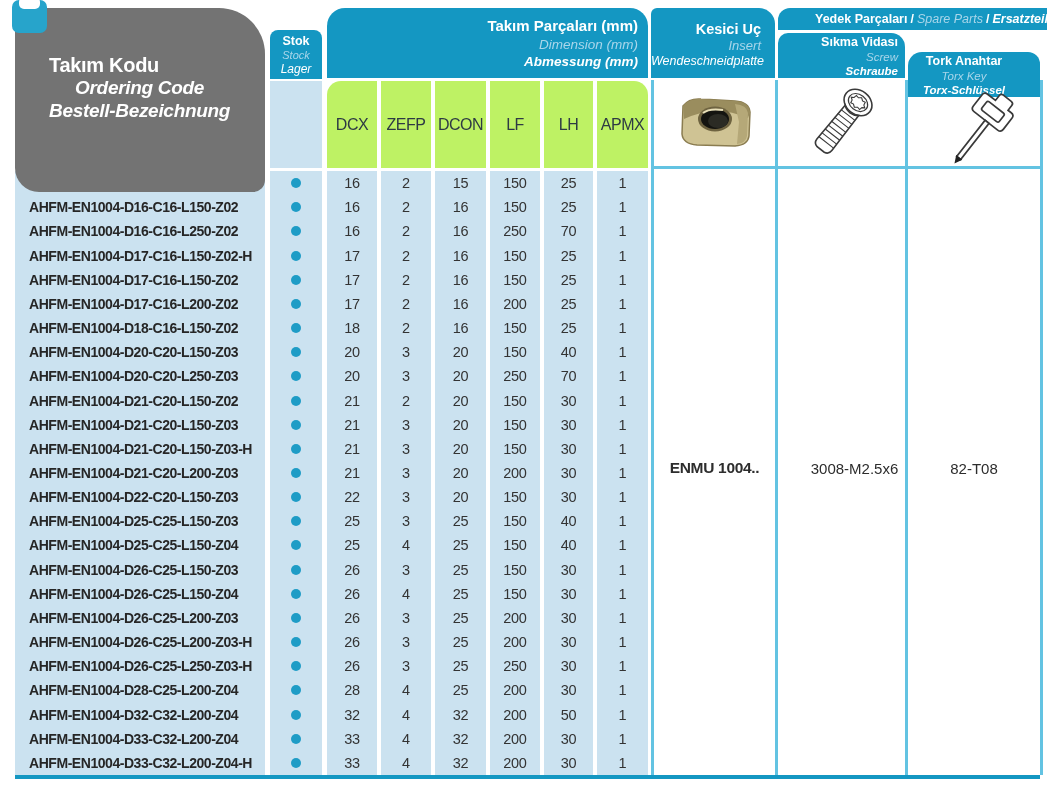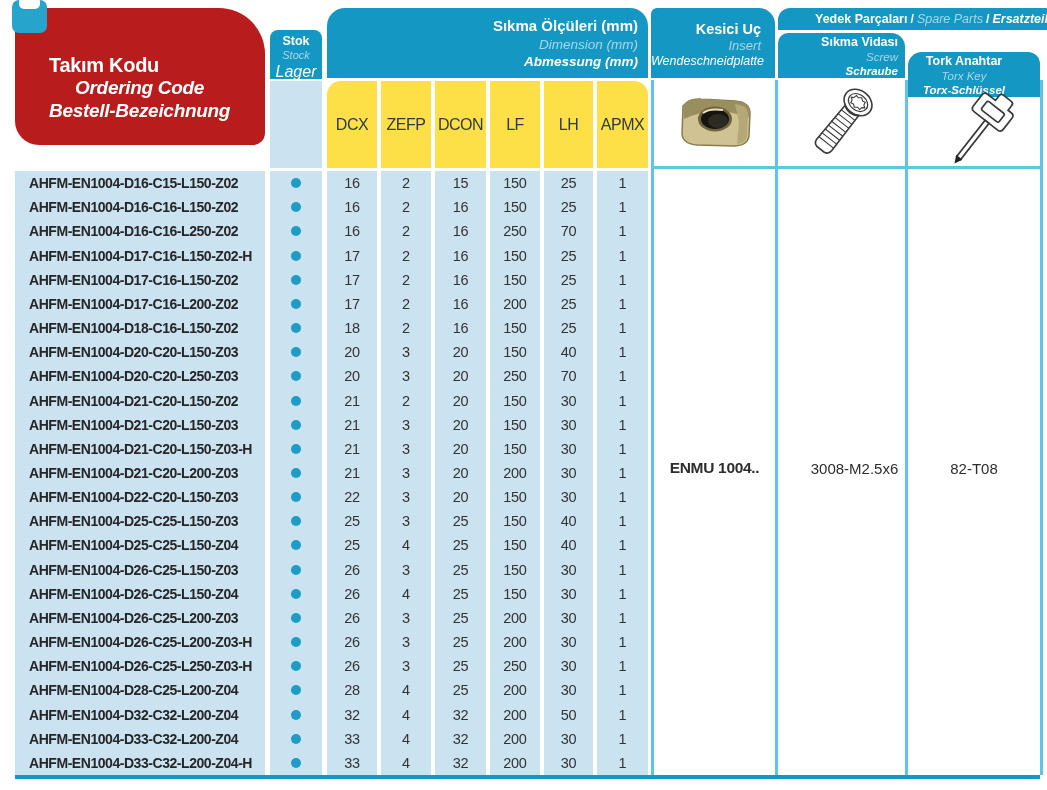--- a/index.html
+++ b/index.html
@@ -5,50 +5,50 @@
   html,body{margin:0;padding:0;background:#ffffff;}
   .page{position:relative;width:1047px;height:790px;background:#ffffff;overflow:hidden;
         font-family:"Liberation Sans", sans-serif;}
 
   
   .tab-icon{position:absolute;left:12px;top:0;width:35px;height:33px;background:#27a4cb;
             border-radius:7px;z-index:5;}
   .tab-icon .notch{position:absolute;left:7px;top:-3px;width:21px;height:12px;background:#ffffff;
             border-radius:5px;}
 
-  .ordering-box{position:absolute;left:15px;top:8px;width:250px;height:137px;background:#b91c1c;
+  .ordering-box{position:absolute;left:15px;top:8px;width:250px;height:184px;background:#737373;
             border-radius:10px 46px 12px 24px;z-index:2;color:#ffffff;}
   .ordering-box .inner{position:absolute;left:34px;top:46px;line-height:1.17;}
   .t-tr{font-weight:bold;font-size:20px;letter-spacing:-0.3px;}
   .t-en{font-weight:bold;font-style:italic;font-size:19px;color:#a9d6ea;letter-spacing:-0.3px;}
   .t-de{font-weight:bold;font-style:italic;font-size:19px;letter-spacing:-0.3px;}
   .ordering-box .t-en,.ordering-box .t-de{color:#ffffff;font-weight:600;text-align:center;}
   .ordering-box .t-en{font-weight:bold;}
 
   .teal{background:#1497c2;color:#ffffff;}
   .hdr-sub-en{font-style:italic;color:#a9d6ea;}
   .hdr-sub-de{font-style:italic;color:#ffffff;}
 
   .stok-header{position:absolute;left:270px;top:30px;width:52px;height:49px;
             border-radius:8px 8px 0 0;text-align:center;padding-top:4px;box-sizing:border-box;}
   .stok-header .l1{font-weight:bold;font-size:12.5px;line-height:1.2;}
   .stok-header .l2{font-size:11px;line-height:1.2;}
-  .stok-header .l3{font-size:16px;line-height:1.2;}
+  .stok-header .l3{font-size:12px;line-height:1.2;}
   .stok-subcell{position:absolute;left:270px;top:81px;width:52px;height:87px;background:#cbe2f0;}
 
   .dims-band{position:absolute;left:327px;top:8px;width:321px;height:70px;
             border-radius:18px 18px 0 0;box-sizing:border-box;text-align:right;
             padding:8px 10px 0 0;line-height:1.3;}
   .dims-band .l1{font-weight:bold;font-size:15px;}
   .dims-band .l2{font-size:13.5px;}
   .dims-band .l3{font-size:13.5px;font-weight:bold;}
 
   .dims-cols{position:absolute;left:327px;top:81px;width:321px;height:87px;display:grid;
             grid-template-columns:50px 4px 50px 4px 51px 4px 50px 4px 49px 4px 51px;}
-  .hcell{background:#fde047;display:flex;align-items:center;justify-content:center;
+  .hcell{background:#bef264;display:flex;align-items:center;justify-content:center;
             font-size:16px;color:#2e3a44;letter-spacing:-0.5px;}
   .hcell.first{border-top-left-radius:14px;}
   .hcell.last{border-top-right-radius:14px;}
   .hgap{background:transparent;}
 
   .kesici-header{position:absolute;left:651px;top:8px;width:124px;height:70px;
             border-radius:6px 16px 0 0;box-sizing:border-box;text-align:right;
             padding:12px 14px 8px 0;line-height:1.25;}
   .kesici-header .l1{font-weight:bold;font-size:14.5px;}
   .kesici-header .l2{font-size:13px;}
@@ -110,21 +110,21 @@
   </div>
 
   <div class="stok-header teal">
     <div class="l1">Stok</div>
     <div class="l2 hdr-sub-en">Stock</div>
     <div class="l3 hdr-sub-de">Lager</div>
   </div>
   <div class="stok-subcell"></div>
 
   <div class="dims-band teal">
-    <div class="l1">Sıkma Ölçüleri (mm)</div>
+    <div class="l1">Takım Parçaları (mm)</div>
     <div class="l2 hdr-sub-en">Dimension (mm)</div>
     <div class="l3 hdr-sub-de">Abmessung (mm)</div>
   </div>
 
   <div class="dims-cols">
     <div class="hcell first">DCX</div>
       <div class="hgap"></div>
     <div class="hcell">ZEFP</div>
       <div class="hgap"></div>
     <div class="hcell">DCON</div>

